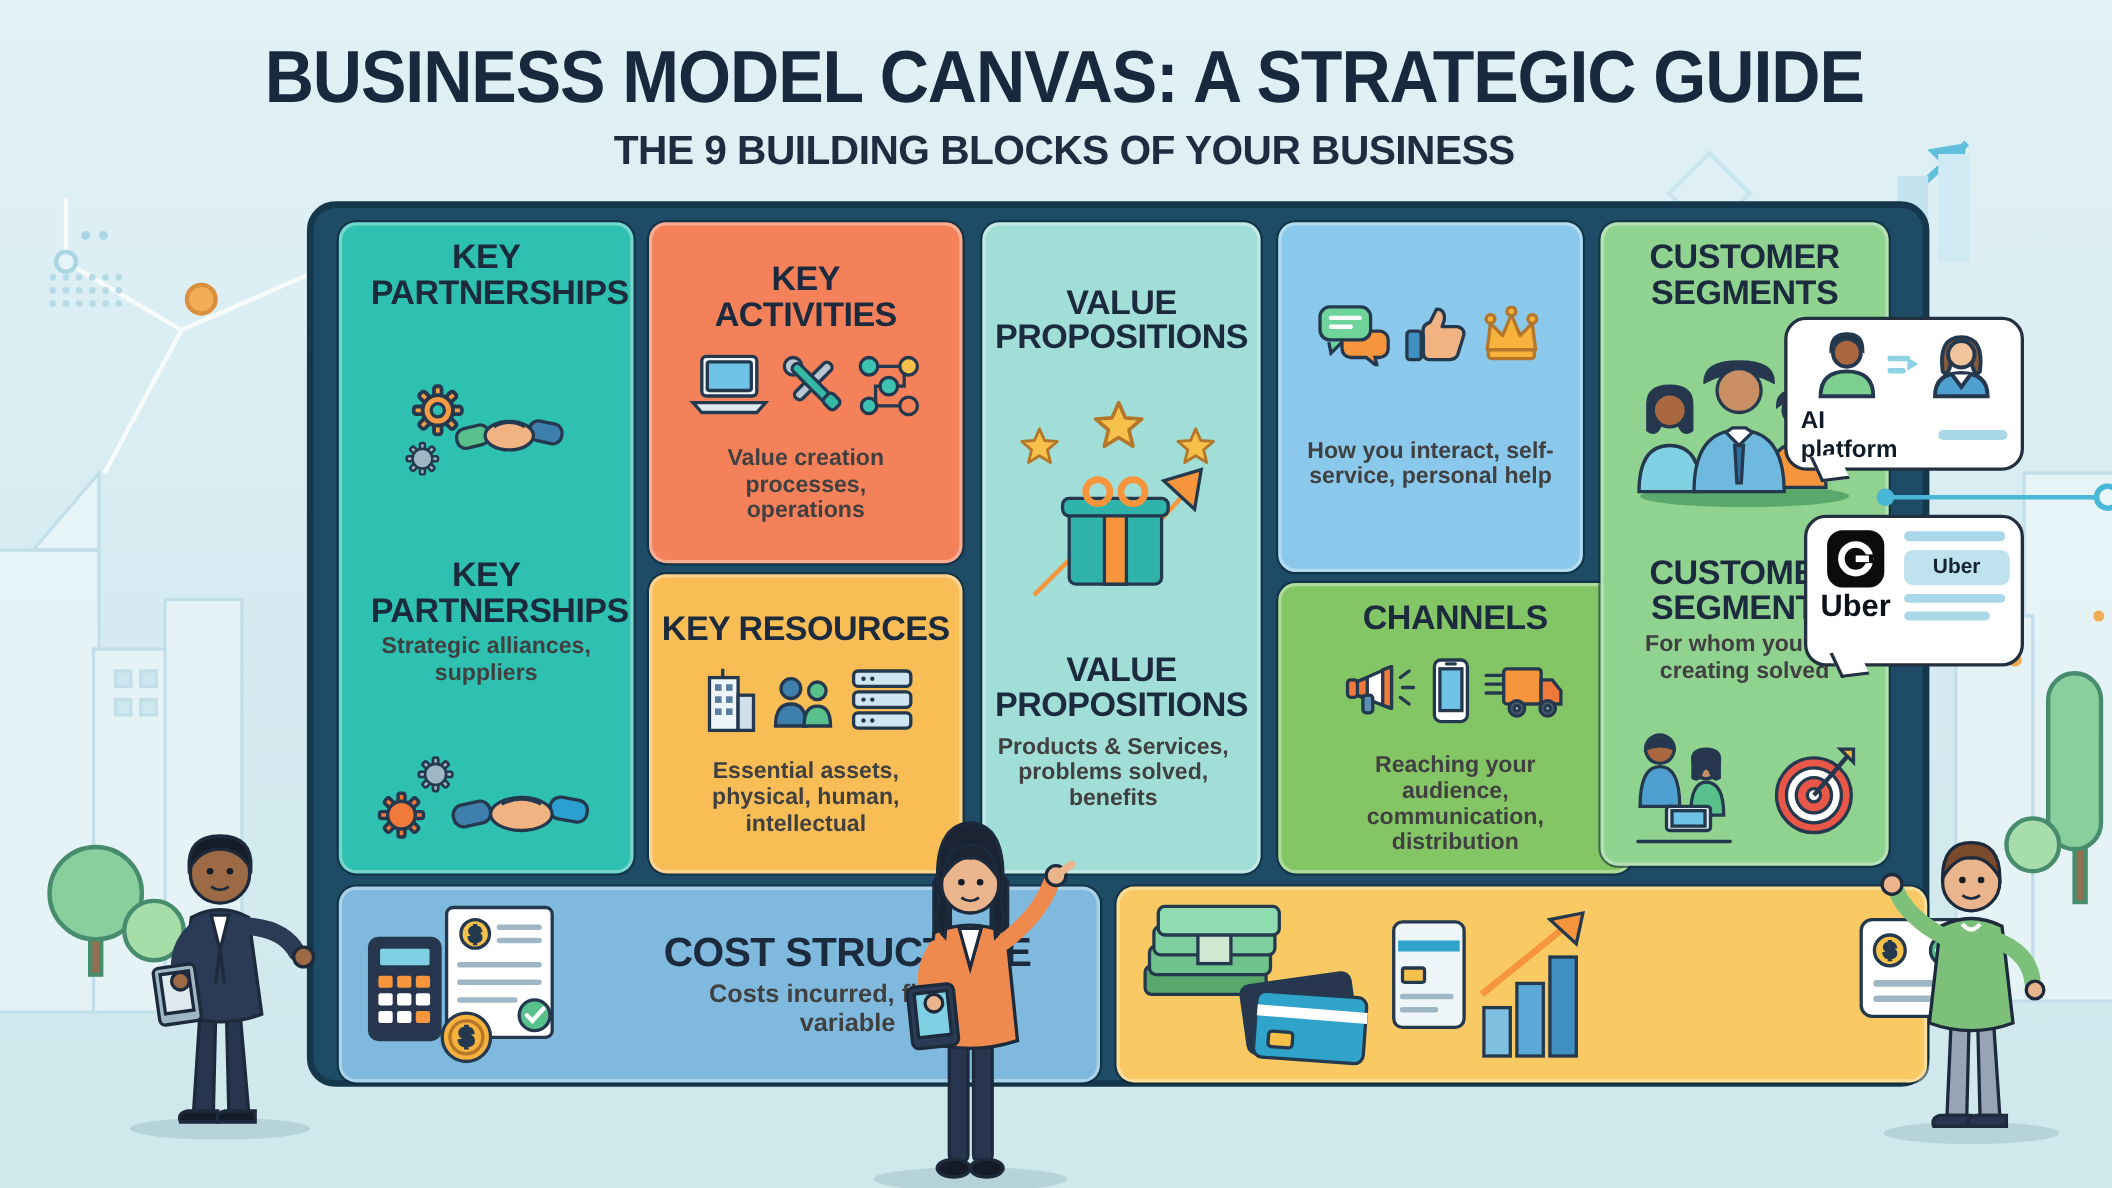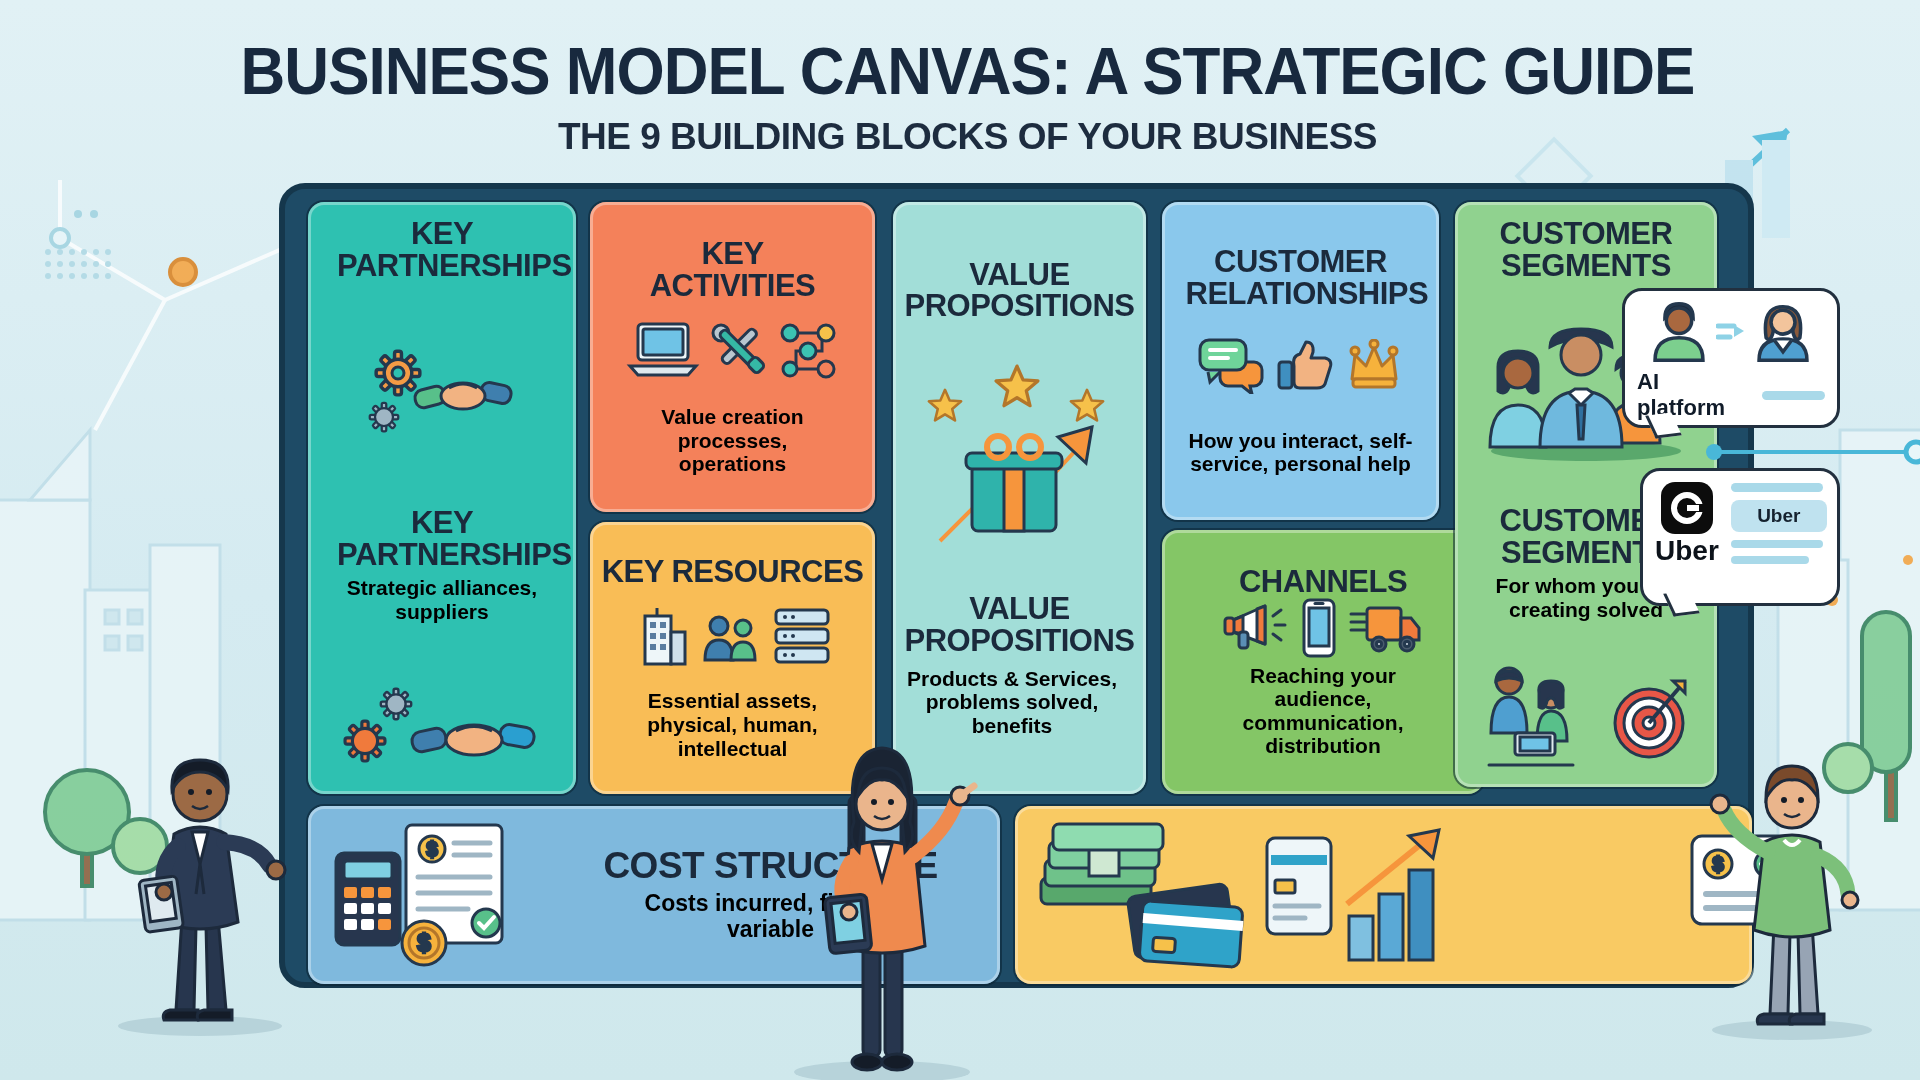--- a/index.html
+++ b/index.html
@@ -16,21 +16,21 @@
     font-size:37px;font-weight:800;color:#1d2c3f;letter-spacing:-0.5px;line-height:1;}
   
   .frame{position:absolute;left:235px;top:183px;width:1475px;height:805px;
     background:#1e4b66;border:6px solid #15374c;border-radius:26px;box-sizing:border-box;}
   .block{position:absolute;border-radius:16px;box-sizing:border-box;
     box-shadow:inset 0 0 0 3px rgba(255,255,255,.35), 0 0 0 2px rgba(10,35,50,.55);
     display:flex;flex-direction:column;align-items:center;text-align:center;
     padding:16px 8px;}
   .block h3{margin:0;font-size:31px;font-weight:800;color:#1b2a3c;line-height:1.02;
     letter-spacing:-0.5px;}
-  .block .desc{font-size:21px;font-weight:700;color:#000000;line-height:1.12;margin-top:6px;}
+  .block .desc{font-size:21px;font-weight:700;color:#404040;line-height:1.12;margin-top:6px;}
   .iconrow{display:flex;align-items:center;justify-content:center;gap:10px;}
   .wide{flex-direction:row;justify-content:flex-start;align-items:center;gap:18px;padding:12px 20px;}
   .wide .txt{flex:1;display:flex;flex-direction:column;align-items:center;}
   .wide h3{font-size:37px;}
   .wide .desc{font-size:23px;}
   
   .callout{position:absolute;background:#ffffff;border:3px solid #22303f;border-radius:20px;
     box-sizing:border-box;padding:10px 12px;}
   .callout:after{content:"";position:absolute;left:26px;bottom:-13px;width:22px;height:22px;
     background:#fff;border-right:3px solid #22303f;border-bottom:3px solid #22303f;
@@ -277,21 +277,20 @@
           <circle cx="120" cy="84" r="11" fill="none" stroke="#f6953c" stroke-width="6"></circle>
         </g>
       </svg>
       <div>
         <h3 style="max-width:230px">VALUE PROPOSITIONS</h3>
         <div class="desc" style="max-width:215px;margin-top:10px">Products &amp; Services, problems solved, benefits</div>
       </div>
     </div>
 
     <div class="block" style="left: 877px; top: 13px; width: 277px; height: 318px; justify-content: space-evenly; background: rgb(138, 200, 236);">
-      <h3 style="max-width:230px">CUSTOMER RELATIONSHIPS</h3>
       <div class="iconrow">
         <svg width="68" height="56" viewBox="0 0 68 56">
           <g stroke="#24384e" stroke-width="3">
             <path d="M30 24 h26 a8 8 0 0 1 8 8 v8 a8 8 0 0 1 -8 8 h-4 l2 8 -10 -8 h-14 a8 8 0 0 1 -8 -8 v-8 a8 8 0 0 1 8 -8 Z" fill="#f6953c"></path>
             <rect x="2" y="2" width="46" height="30" rx="9" fill="#6fd49a"></rect>
             <path d="M10 34 l2 10 10 -10" fill="#6fd49a"></path>
             <path d="M12 12 h26 M12 20 h18" stroke="#fff" stroke-width="4" stroke-linecap="round"></path>
           </g>
         </svg>
         <svg width="58" height="56" viewBox="0 0 58 56">
@@ -306,21 +305,21 @@
             <rect x="9" y="40" width="42" height="8" rx="3" fill="#f6b23c"></rect>
             <circle cx="11" cy="12" r="4" fill="#f6b23c"></circle>
               <circle cx="30" cy="5" r="4" fill="#f6b23c"></circle>
               <circle cx="49" cy="12" r="4" fill="#f6b23c"></circle>
           </g>
         </svg>
       </div>
       <div class="desc" style="max-width:225px">How you interact, self-service, personal help</div>
     </div>
 
-    <div class="block" style="left: 877px; top: 341px; width: 322px; height: 264px; justify-content: center; background: rgb(132, 198, 102);">
+    <div class="block" style="left: 877px; top: 341px; width: 322px; height: 264px; justify-content: space-between; background: rgb(132, 198, 102);">
       <h3>CHANNELS</h3>
       <div class="iconrow">
         <svg width="66" height="56" viewBox="0 0 66 56">
           <g stroke="#24384e" stroke-width="3" stroke-linejoin="round">
             <path d="M10 20 L42 6 L42 44 L10 32 Z" fill="#ffffff"></path>
             <path d="M10 20 L20 16 L20 34 L10 32 Z" fill="#f07a3c"></path>
             <path d="M34 9 L42 6 L42 44 L34 41 Z" fill="#f07a3c"></path>
             <rect x="2" y="18" width="9" height="16" rx="3" fill="#f07a3c"></rect>
             <rect x="16" y="32" width="9" height="16" rx="3" fill="#5b8fb5"></rect>
             <path d="M50 16 L58 10 M52 25 H62 M50 34 L58 40" fill="none" stroke-linecap="round"></path>

